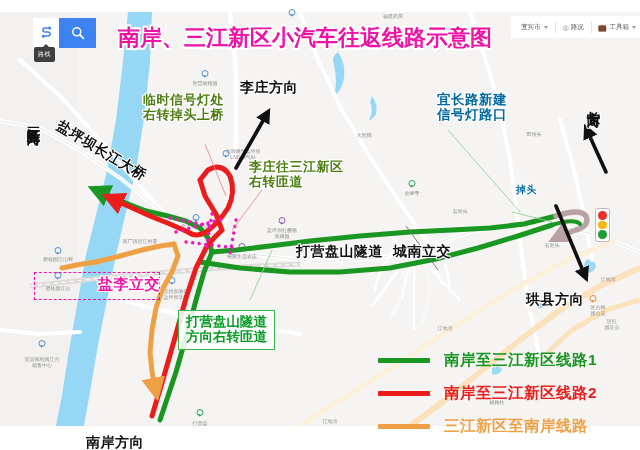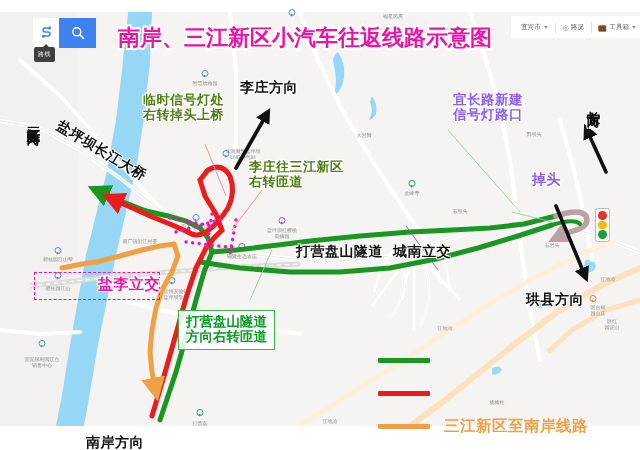--- a/index.html
+++ b/index.html
@@ -68,21 +68,21 @@
 
   
   .anno{
     position:absolute;
     font-weight:bold;
     white-space:pre;
     line-height:1.12;
     letter-spacing:0.5px;
   }
   .anno-red{color:#4d7c0f;}
-  .anno-green{color:#8b5cf6;margin-left:16px;}
+  .anno-green{color:#0369a1;}
   .anno-black{color:#101010;}
   .anno-magenta{color:#ee12a6;padding-left:48px;}
 
   
   .halo{
     text-shadow:
       -1.2px -1.2px 0 #fff, 1.2px -1.2px 0 #fff,
       -1.2px  1.2px 0 #fff, 1.2px  1.2px 0 #fff,
       -1.2px 0 0 #fff, 1.2px 0 0 #fff,
        0 -1.2px 0 #fff, 0 1.2px 0 #fff;
@@ -423,21 +423,21 @@
   <div class="anno anno-black halo-thin" style="left:240px;top:80px;font-size:14px;">李庄方向</div>
 
   <div class="anno anno-red halo" style="left:249px;top:160px;font-size:13px;">李庄往三江新区
 右转匝道</div>
 
   <div class="anno anno-green halo" style="left:437px;top:92px;font-size:13.5px;">宜长路新建
 信号灯路口</div>
 
   <div class="anno anno-black halo-thin vert" style="left:586px;top:100px;font-size:13.5px;">长宁方向</div>
 
-  <div class="anno anno-green halo" style="left:516px;top:172px;font-size:14px;">掉头</div>
+  <div class="anno anno-green halo" style="left:516px;top:184px;font-size:10px;">掉头</div>
 
   <div class="anno anno-black halo-thin" style="left:526px;top:292px;font-size:14px;">珙县方向</div>
 
   <div class="anno anno-black halo-thin" style="left:393px;top:212px;font-size:14px;margin-top:32px;">城南立交</div>
 
   <div class="anno anno-black halo-thin" style="left:296px;top:244px;font-size:14px;">打营盘山隧道</div>
 
   <div class="anno anno-black halo-thin vert" style="left:26px;top:116px;font-size:13.5px;">三江新区方向</div>
 
   <div class="anno anno-black halo-thin" style="left:62px;top:118px;font-size:14px;transform:rotate(31deg);transform-origin:left top;">盐坪坝长江大桥</div>
@@ -486,23 +486,25 @@
 
   <div id="traffic-light">
     <div class="lamp" style="background: rgb(232, 49, 42);"></div>
     <div class="lamp" style="background: rgb(242, 185, 14);"></div>
     <div class="lamp" style="background: rgb(31, 157, 55);"></div>
   </div>
 
   <div id="legend">
       <div class="legend-row">
         <div class="legend-swatch" style="background: rgb(26, 150, 34);"></div>
+        <div class="legend-label" style="color: rgb(26, 150, 34);">南岸至三江新区线路1</div>
       </div>
       <div class="legend-row">
         <div class="legend-swatch" style="background: rgb(234, 28, 28);"></div>
+        <div class="legend-label" style="color: rgb(234, 28, 28);">南岸至三江新区线路2</div>
       </div>
       <div class="legend-row">
         <div class="legend-swatch" style="background: rgb(240, 160, 68);"></div>
         <div class="legend-label" style="color: rgb(240, 160, 68);">三江新区至南岸线路</div>
       </div>
     </div>
 
 </div>
 
 </body></html>

